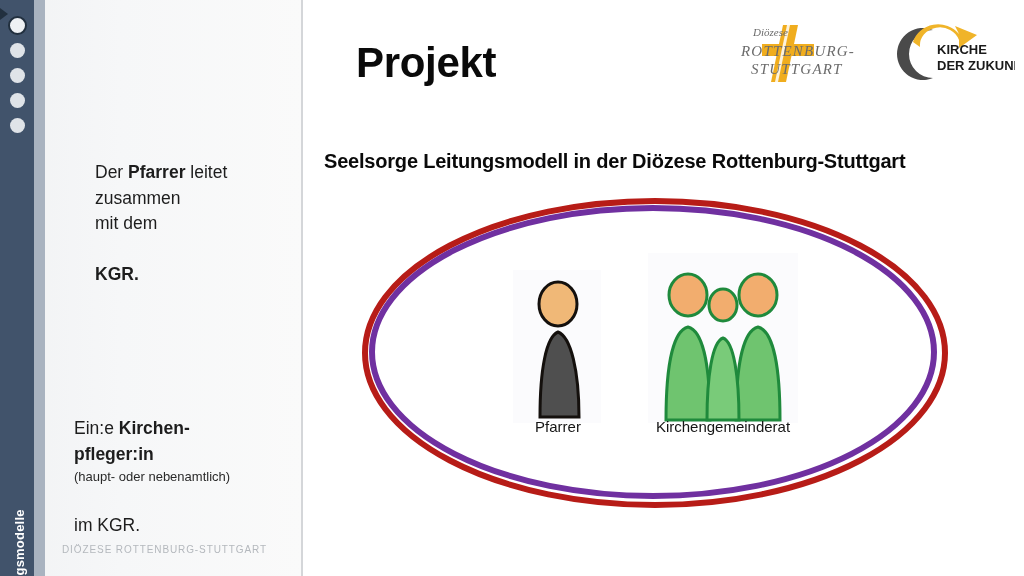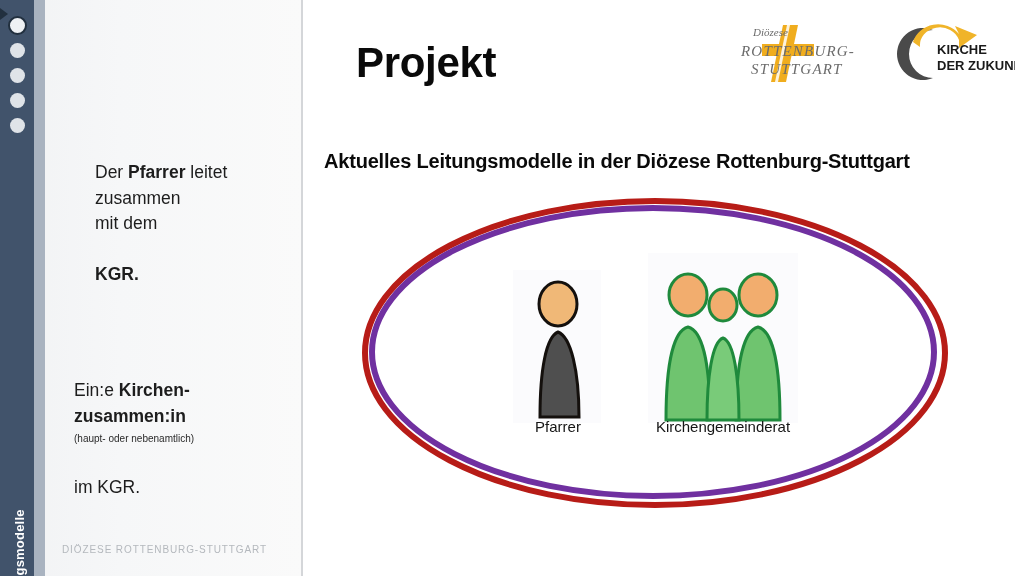--- a/index.html
+++ b/index.html
@@ -90,24 +90,24 @@
   
   .panel-block {
     position: absolute;
     left: 74px;
     width: 228px;
     color: #1d1d1d;
     font-size: 17.5px;
     line-height: 25.6px;
   }
   #panel-block-1 { top: 160px; margin-left: 21px; }
-  #panel-block-2 { top: 378px; }
+  #panel-block-2 { top: 416px; }
   .panel-block b { font-weight: bold; }
   .panel-small {
-    font-size: 10px;
+    font-size: 13px;
     line-height: 20px;
     color: #2a2a2a;
     display: block;
   }
   #panel-footer {
     position: absolute;
     left: 62px;
     top: 544px;
     font-size: 10px;
     letter-spacing: 0.9px;
@@ -202,34 +202,34 @@
     <div class="panel-block" id="panel-block-1">
       <span>Der </span><b>Pfarrer</b><span> leitet</span><br>
       <span>zusammen</span><br>
       <span>mit dem</span><br>
       <br>
       <b>KGR.</b>
     </div>
 
     <div class="panel-block" id="panel-block-2">
       <span>Ein:e </span><b>Kirchen-</b><br>
-      <b>zusammen:in</b>
+      <b>pfleger:in</b>
       <span class="panel-small">(haupt- oder nebenamtlich)</span>
       <br>
       <span>im KGR.</span>
     </div>
 
     <div id="panel-footer">DIÖZESE  ROTTENBURG-STUTTGART</div>
   </div>
   <div id="panel-divider"></div>
 
   <div id="main">
 
     <div id="title-line-1">Projekt</div>
-    <div id="subtitle">Aktuelles Leitungsmodelle in der Diözese Rottenburg-Stuttgart</div>
+    <div id="subtitle">Seelsorge Leitungsmodell in der Diözese Rottenburg-Stuttgart</div>
 
     <svg id="logo-dioezese" viewBox="0 0 155 62">
       <g>
 
         <polygon points="55,3 70,3 58,60 43,60" fill="#f0ad1e"></polygon>
         <polygon points="34,22 86,22 86,34 34,34" fill="#f0ad1e"></polygon>
 
         <polygon points="59,3 62,3 50,60 47,60" fill="#ffffff" opacity="0.85"></polygon>
       </g>
       <text x="25" y="14" font-family="'Liberation Serif', serif" font-style="italic" font-size="11" fill="#6b6b6b">Diözese</text>

